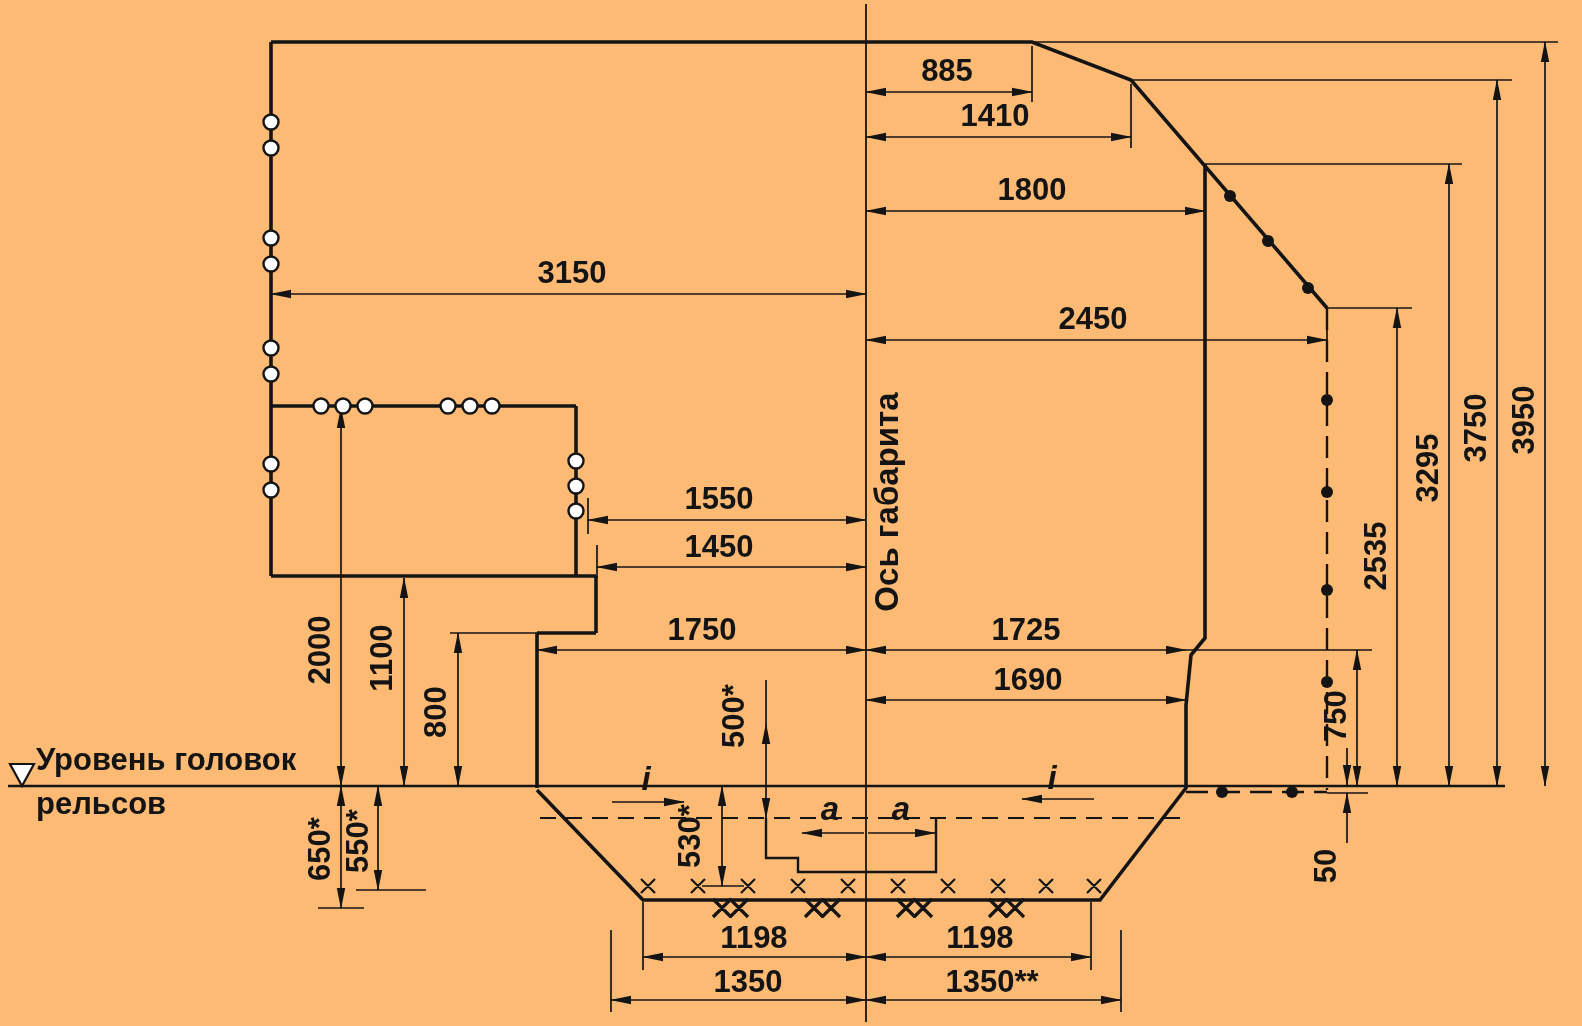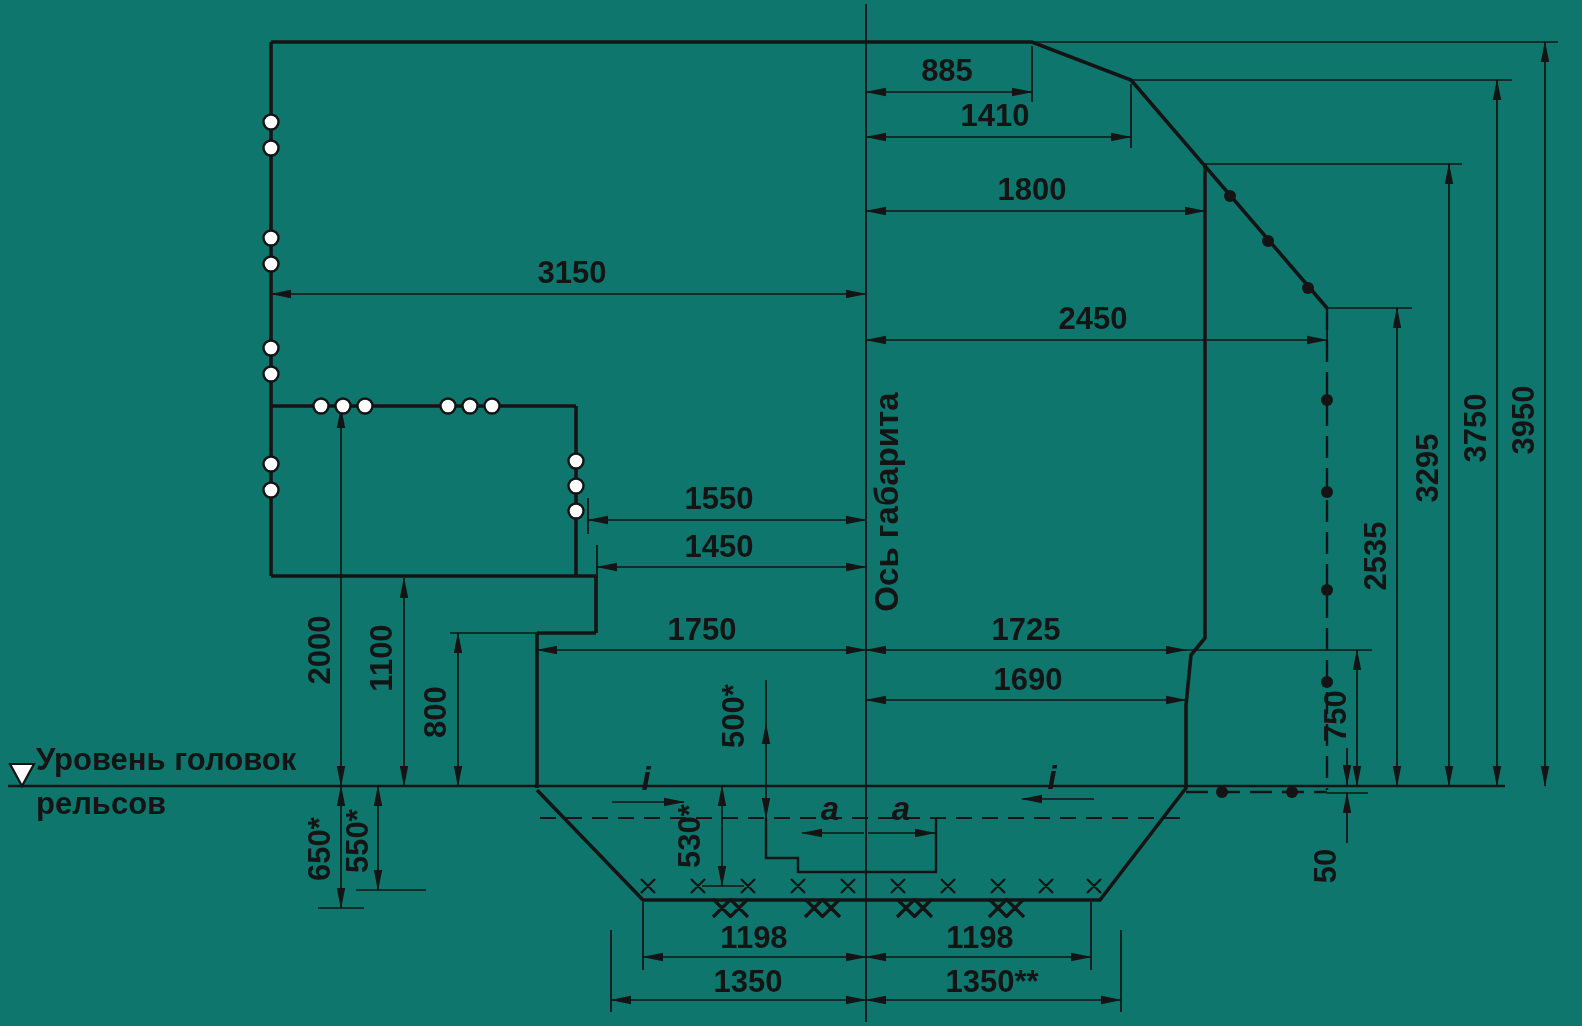--- a/index.html
+++ b/index.html
@@ -1,17 +1,17 @@
 <!DOCTYPE html>
 <html><head>
 <meta charset="utf-8">
 <style>
   html,body{margin:0;padding:0;background:#ffffff;}
   .stage{
-    width:1582px;height:1026px;background:#0f766e;overflow:hidden;
+    width:1582px;height:1026px;background:#fdba74;overflow:hidden;
     font-family:"Liberation Sans",sans-serif;
   }
   svg{display:block;}
   .dim-text{font-family:"Liberation Sans",sans-serif;font-weight:700;font-size:31px;fill:#141414;}
   .ital{font-style:italic;font-size:33px;}
   .axis-text{font-family:"Liberation Sans",sans-serif;font-weight:700;font-size:33px;fill:#141414;}
   .rail-text{font-family:"Liberation Sans",sans-serif;font-weight:700;font-size:31px;fill:#141414;}
 </style>
 </head>
 <body>

